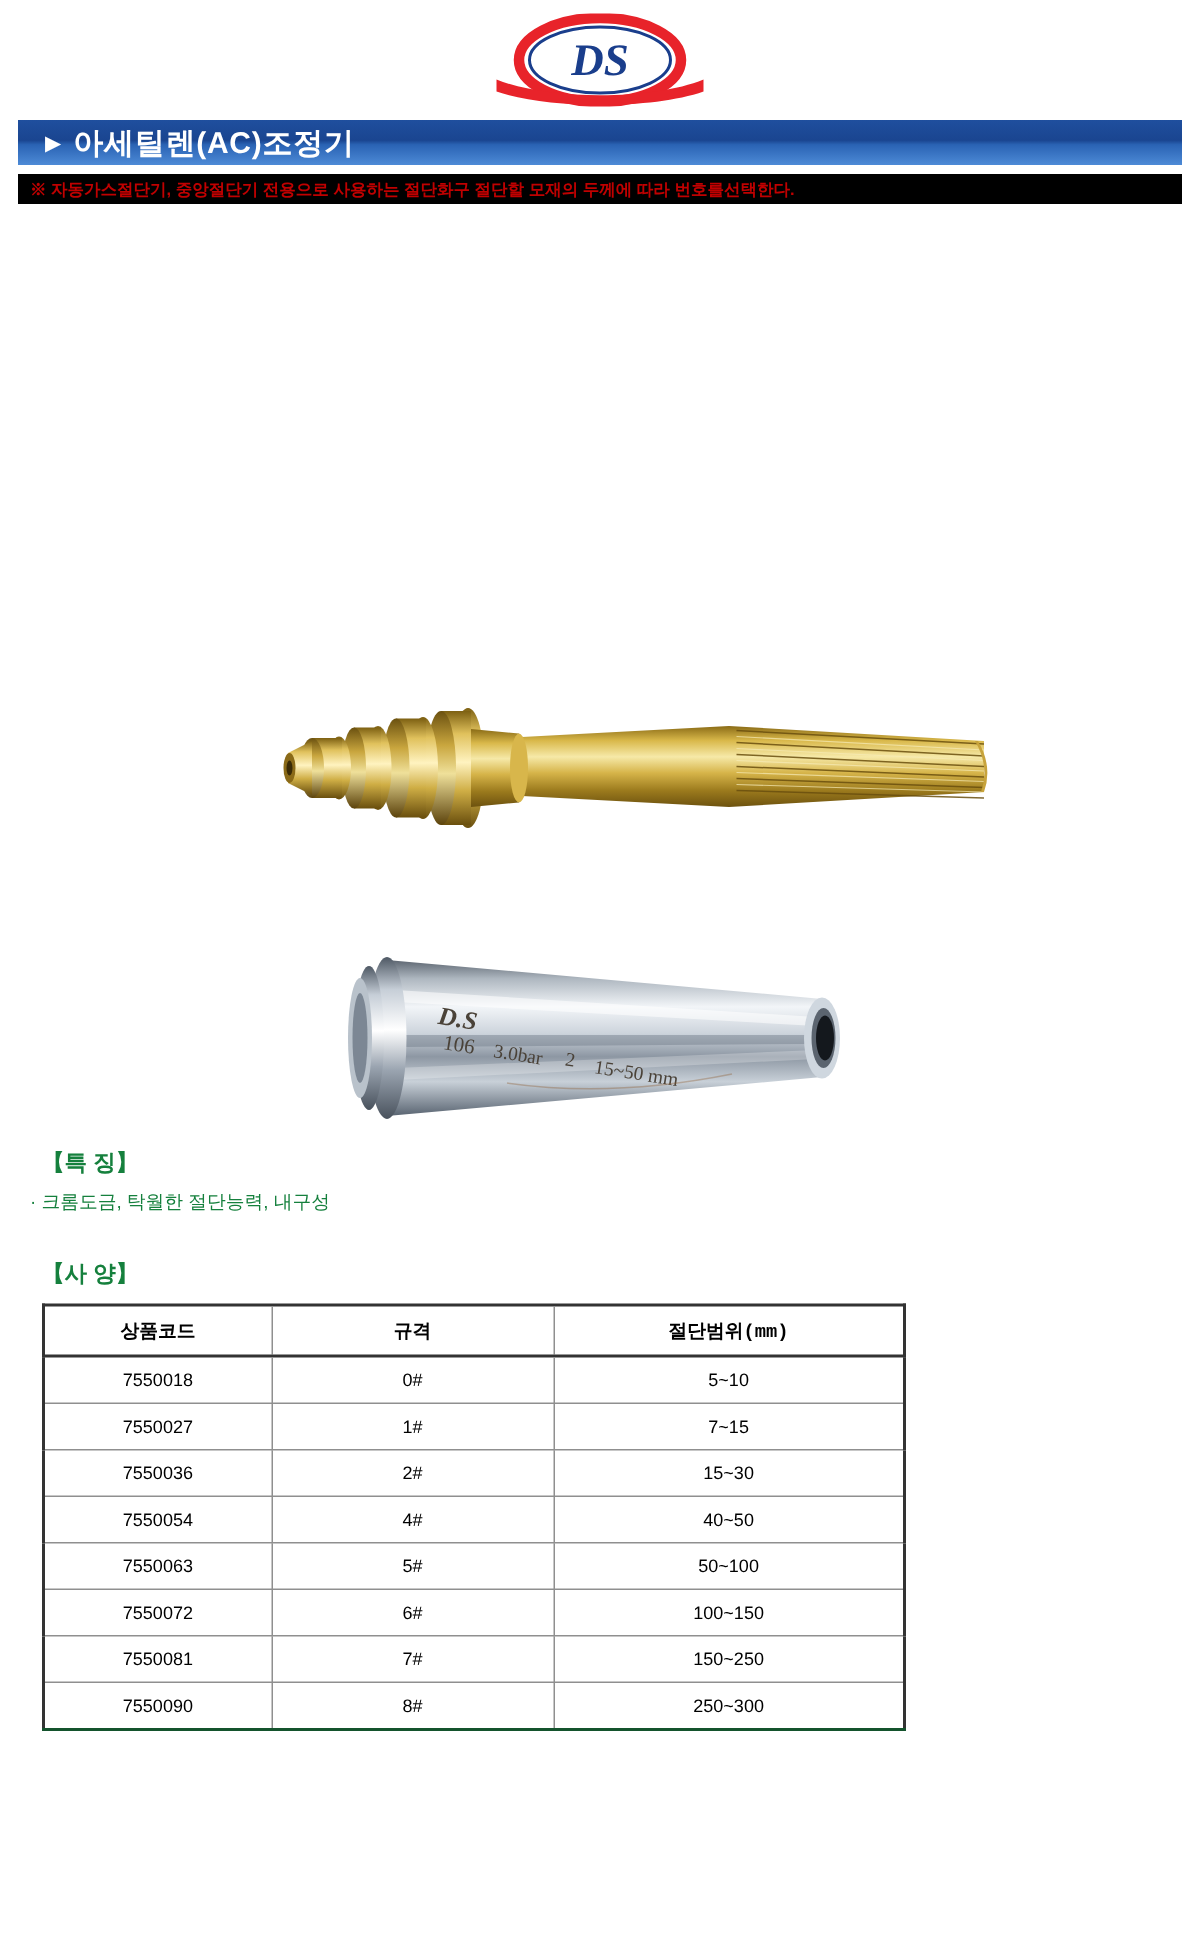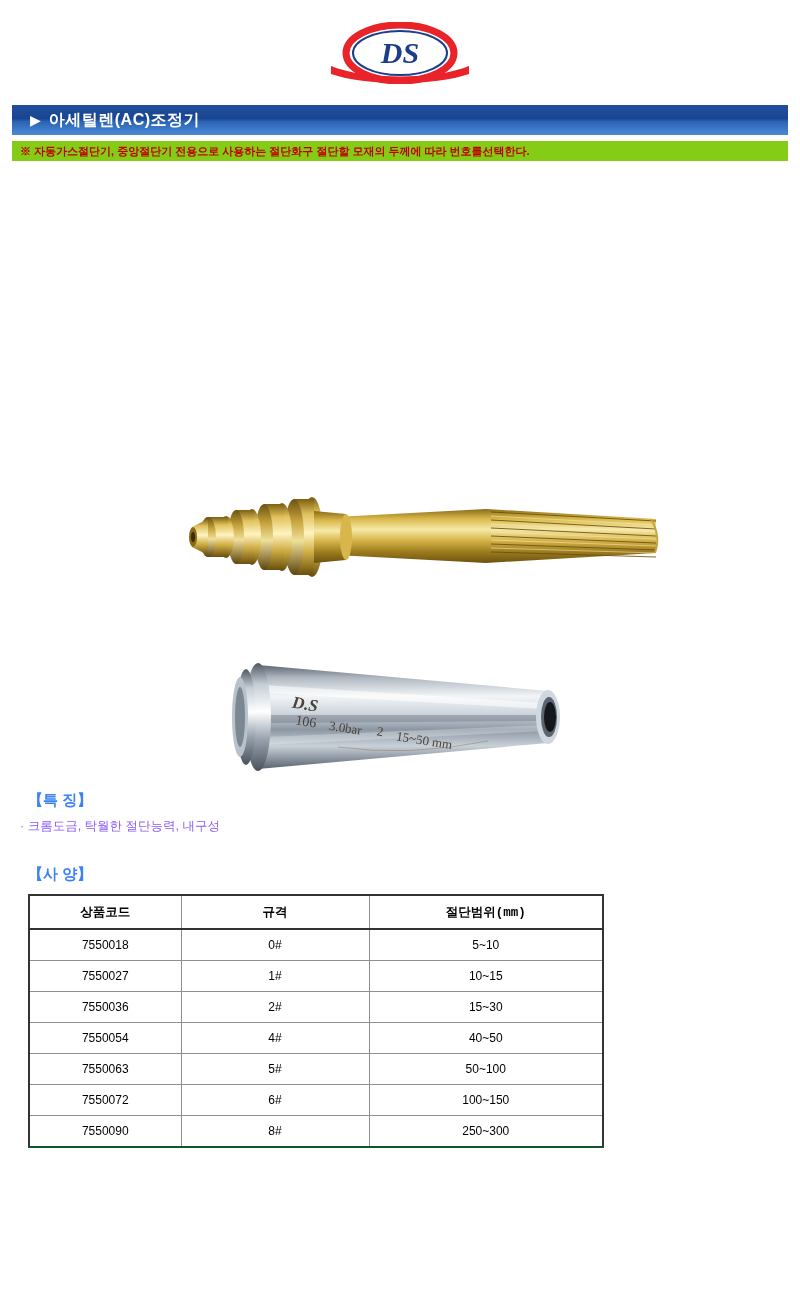--- a/index.html
+++ b/index.html
@@ -12,21 +12,21 @@
     background: #ffffff;
     font-family: "Liberation Sans", sans-serif;
     color: #000000;
     position: relative;
     overflow: hidden;
   }
 
   
   .logo-wrap {
     width: 100%;
-    height: 105px;
+    height: 80px;
     display: flex;
     align-items: center;
     justify-content: center;
   }
   .logo {
     position: relative;
     width: 150px;
     height: 62px;
   }
   .logo svg { display: block; }
@@ -43,30 +43,30 @@
     box-sizing: border-box;
   }
   .title-bar .arrow {
     color: #ffffff;
     font-size: 14px;
     margin-right: 8px;
     line-height: 1;
   }
   .title-bar .title-text {
     color: #ffffff;
-    font-size: 16px;
+    font-size: 20px;
     font-weight: bold;
     letter-spacing: 0.5px;
   }
 
   
   .notice {
     margin: 6px 12px 0 12px;
     height: 20px;
-    background: #84cc16;
+    background: #000000;
     display: flex;
     align-items: center;
     padding-left: 8px;
     box-sizing: border-box;
   }
   .notice .notice-text {
     color: #c00000;
     font-size: 11px;
     font-weight: bold;
     white-space: nowrap;
@@ -89,29 +89,29 @@
   .nozzle-chrome {
     position: absolute;
     left: 218px;
     top: 480px;
     width: 390px;
     height: 130px;
   }
 
   
   .section-heading {
-    color: #3b82f6;
+    color: #15803d;
     font-size: 15px;
     font-weight: bold;
     margin: 0 0 0 28px;
   }
   .feature-line {
     font-size: 12.5px;
     margin: 8px 0 0 20px;
-    color: #8b5cf6;
+    color: #15803d;
   }
 
   .spec-heading-wrap { margin-top: 30px; }
 
   
   .spec-table {
     margin: 10px 0 0 28px;
     border-collapse: collapse;
     width: 574px;
     table-layout: fixed;
@@ -307,21 +307,21 @@
     </thead>
     <tbody>
       <tr>
         <td>7550018</td>
         <td>0#</td>
         <td>5~10</td>
       </tr>
       <tr>
         <td>7550027</td>
         <td>1#</td>
-        <td>10~15</td>
+        <td>7~15</td>
       </tr>
       <tr>
         <td>7550036</td>
         <td>2#</td>
         <td>15~30</td>
       </tr>
       <tr>
         <td>7550054</td>
         <td>4#</td>
         <td>40~50</td>
@@ -330,19 +330,24 @@
         <td>7550063</td>
         <td>5#</td>
         <td>50~100</td>
       </tr>
       <tr>
         <td>7550072</td>
         <td>6#</td>
         <td>100~150</td>
       </tr>
       <tr>
+        <td>7550081</td>
+        <td>7#</td>
+        <td>150~250</td>
+      </tr>
+      <tr>
         <td>7550090</td>
         <td>8#</td>
         <td>250~300</td>
       </tr>
     </tbody>
   </table>
 </div>
 
 </body></html>

